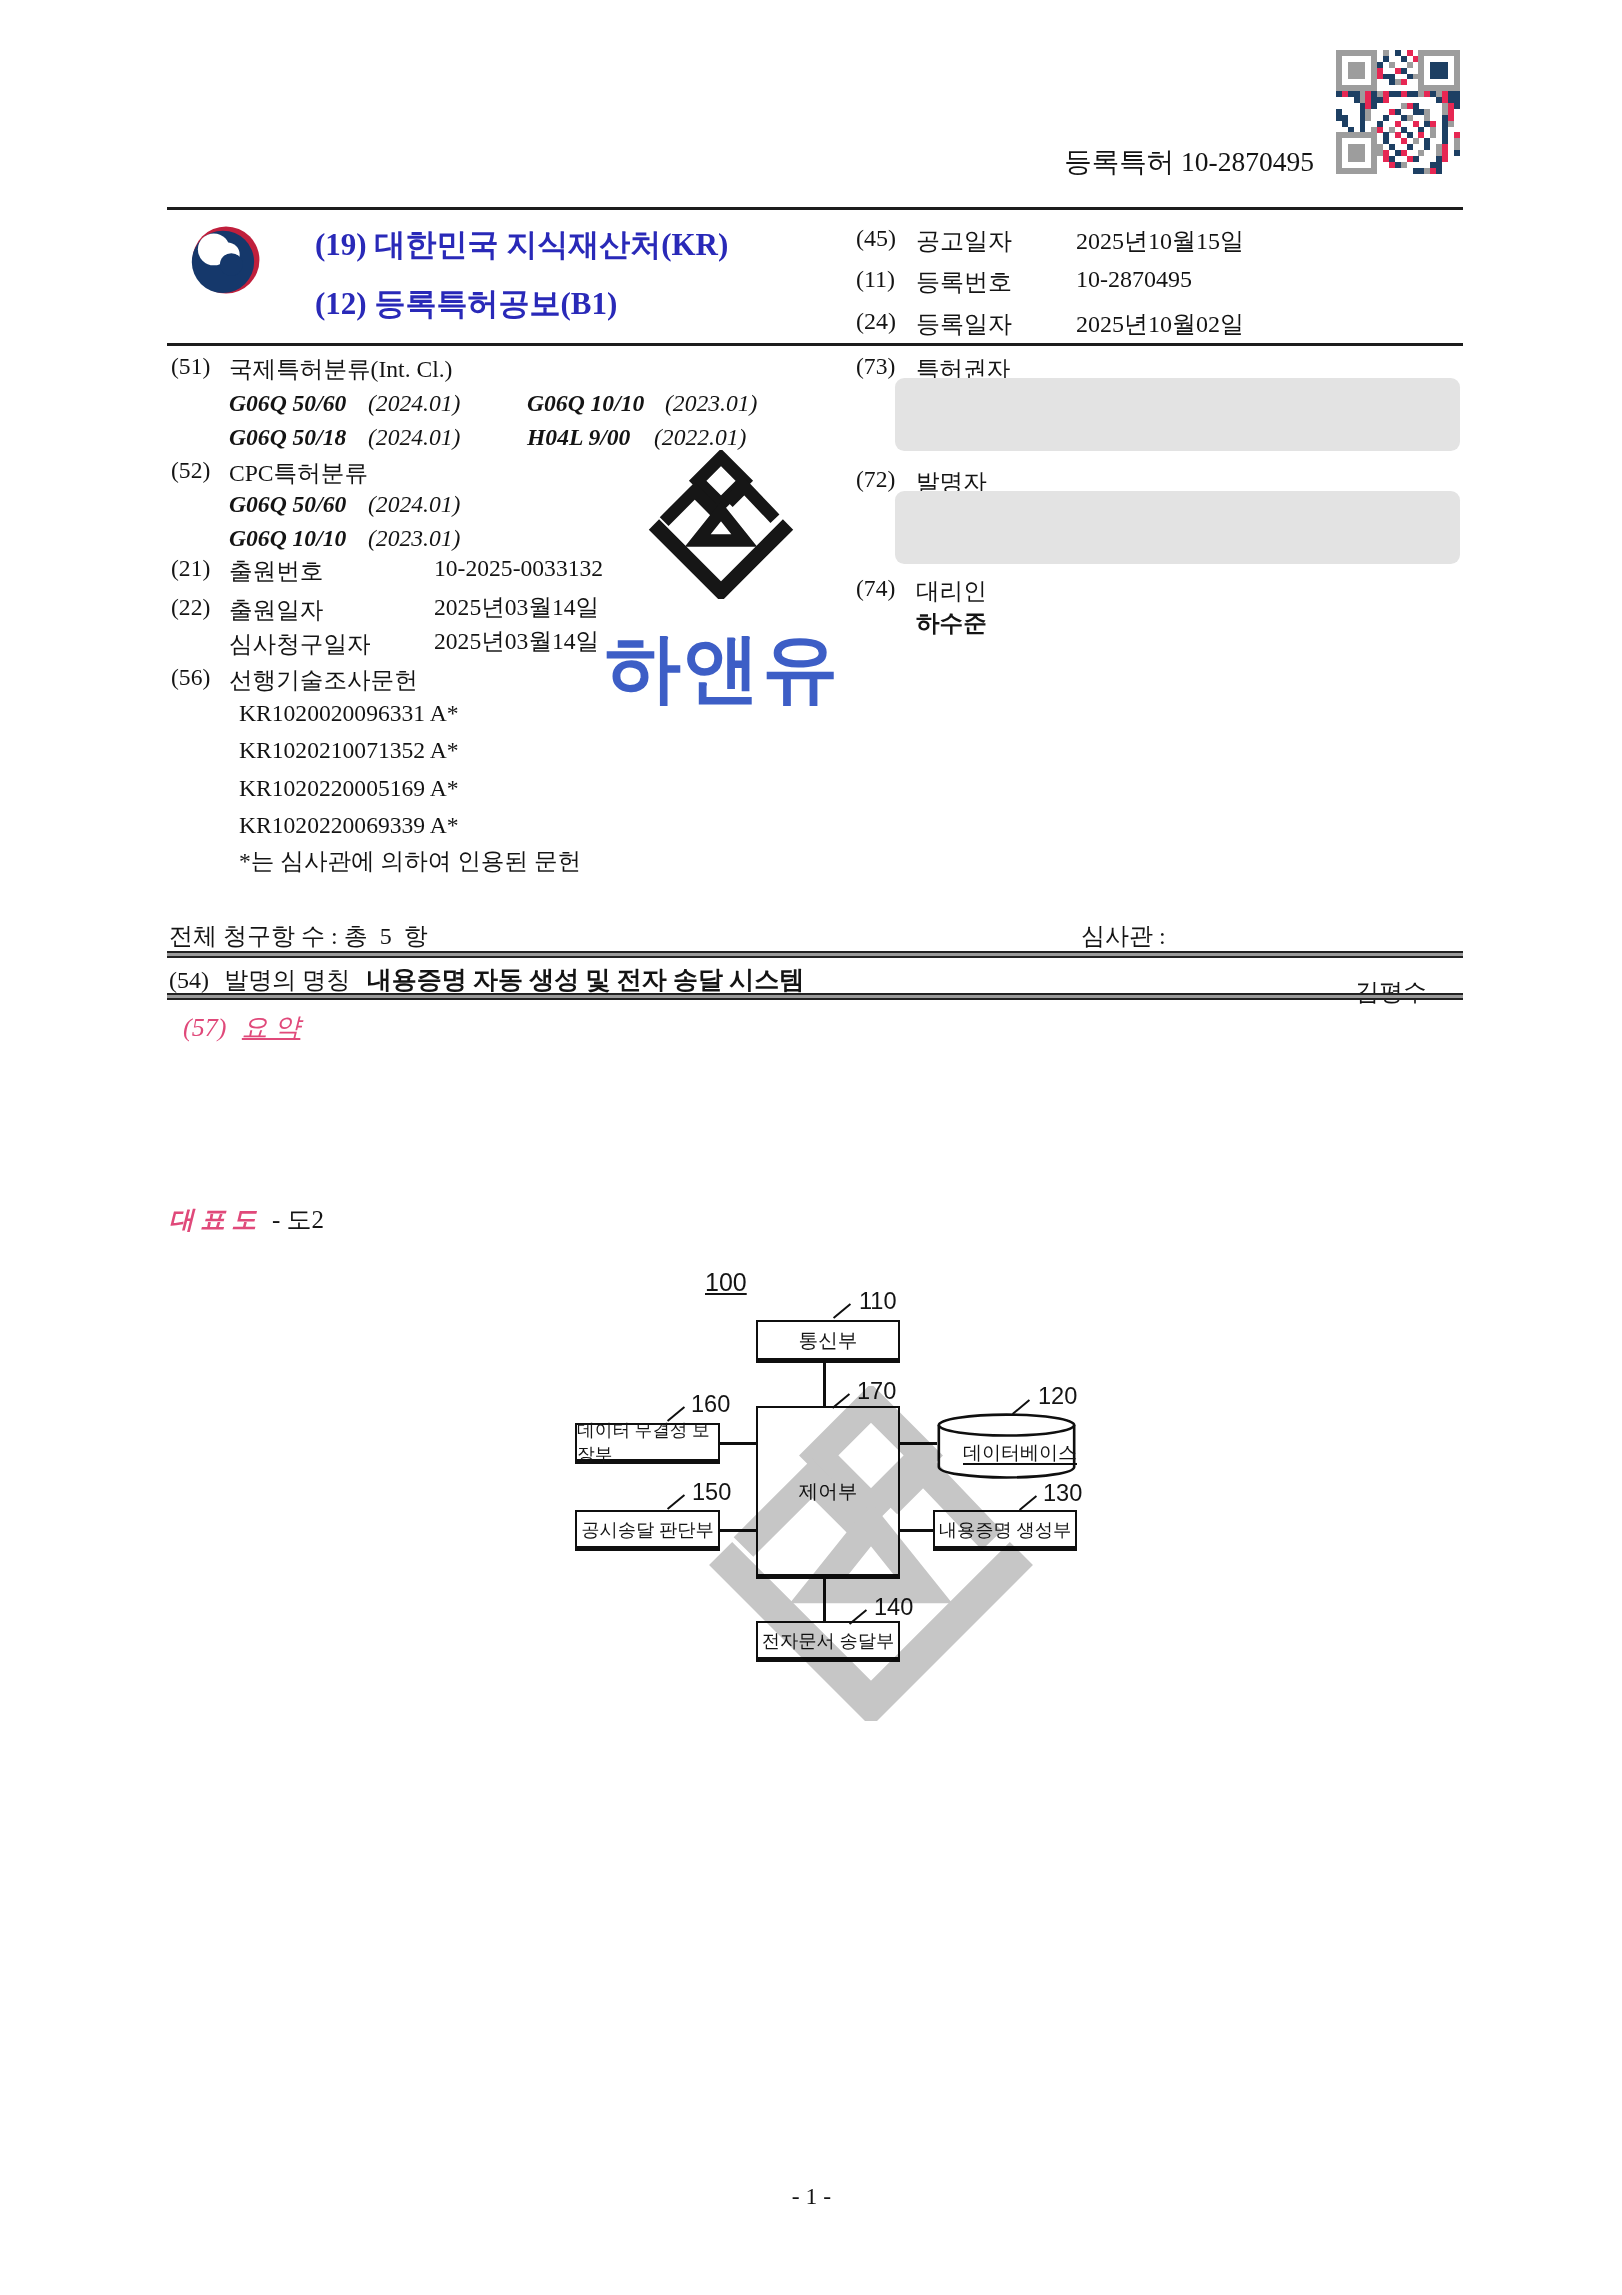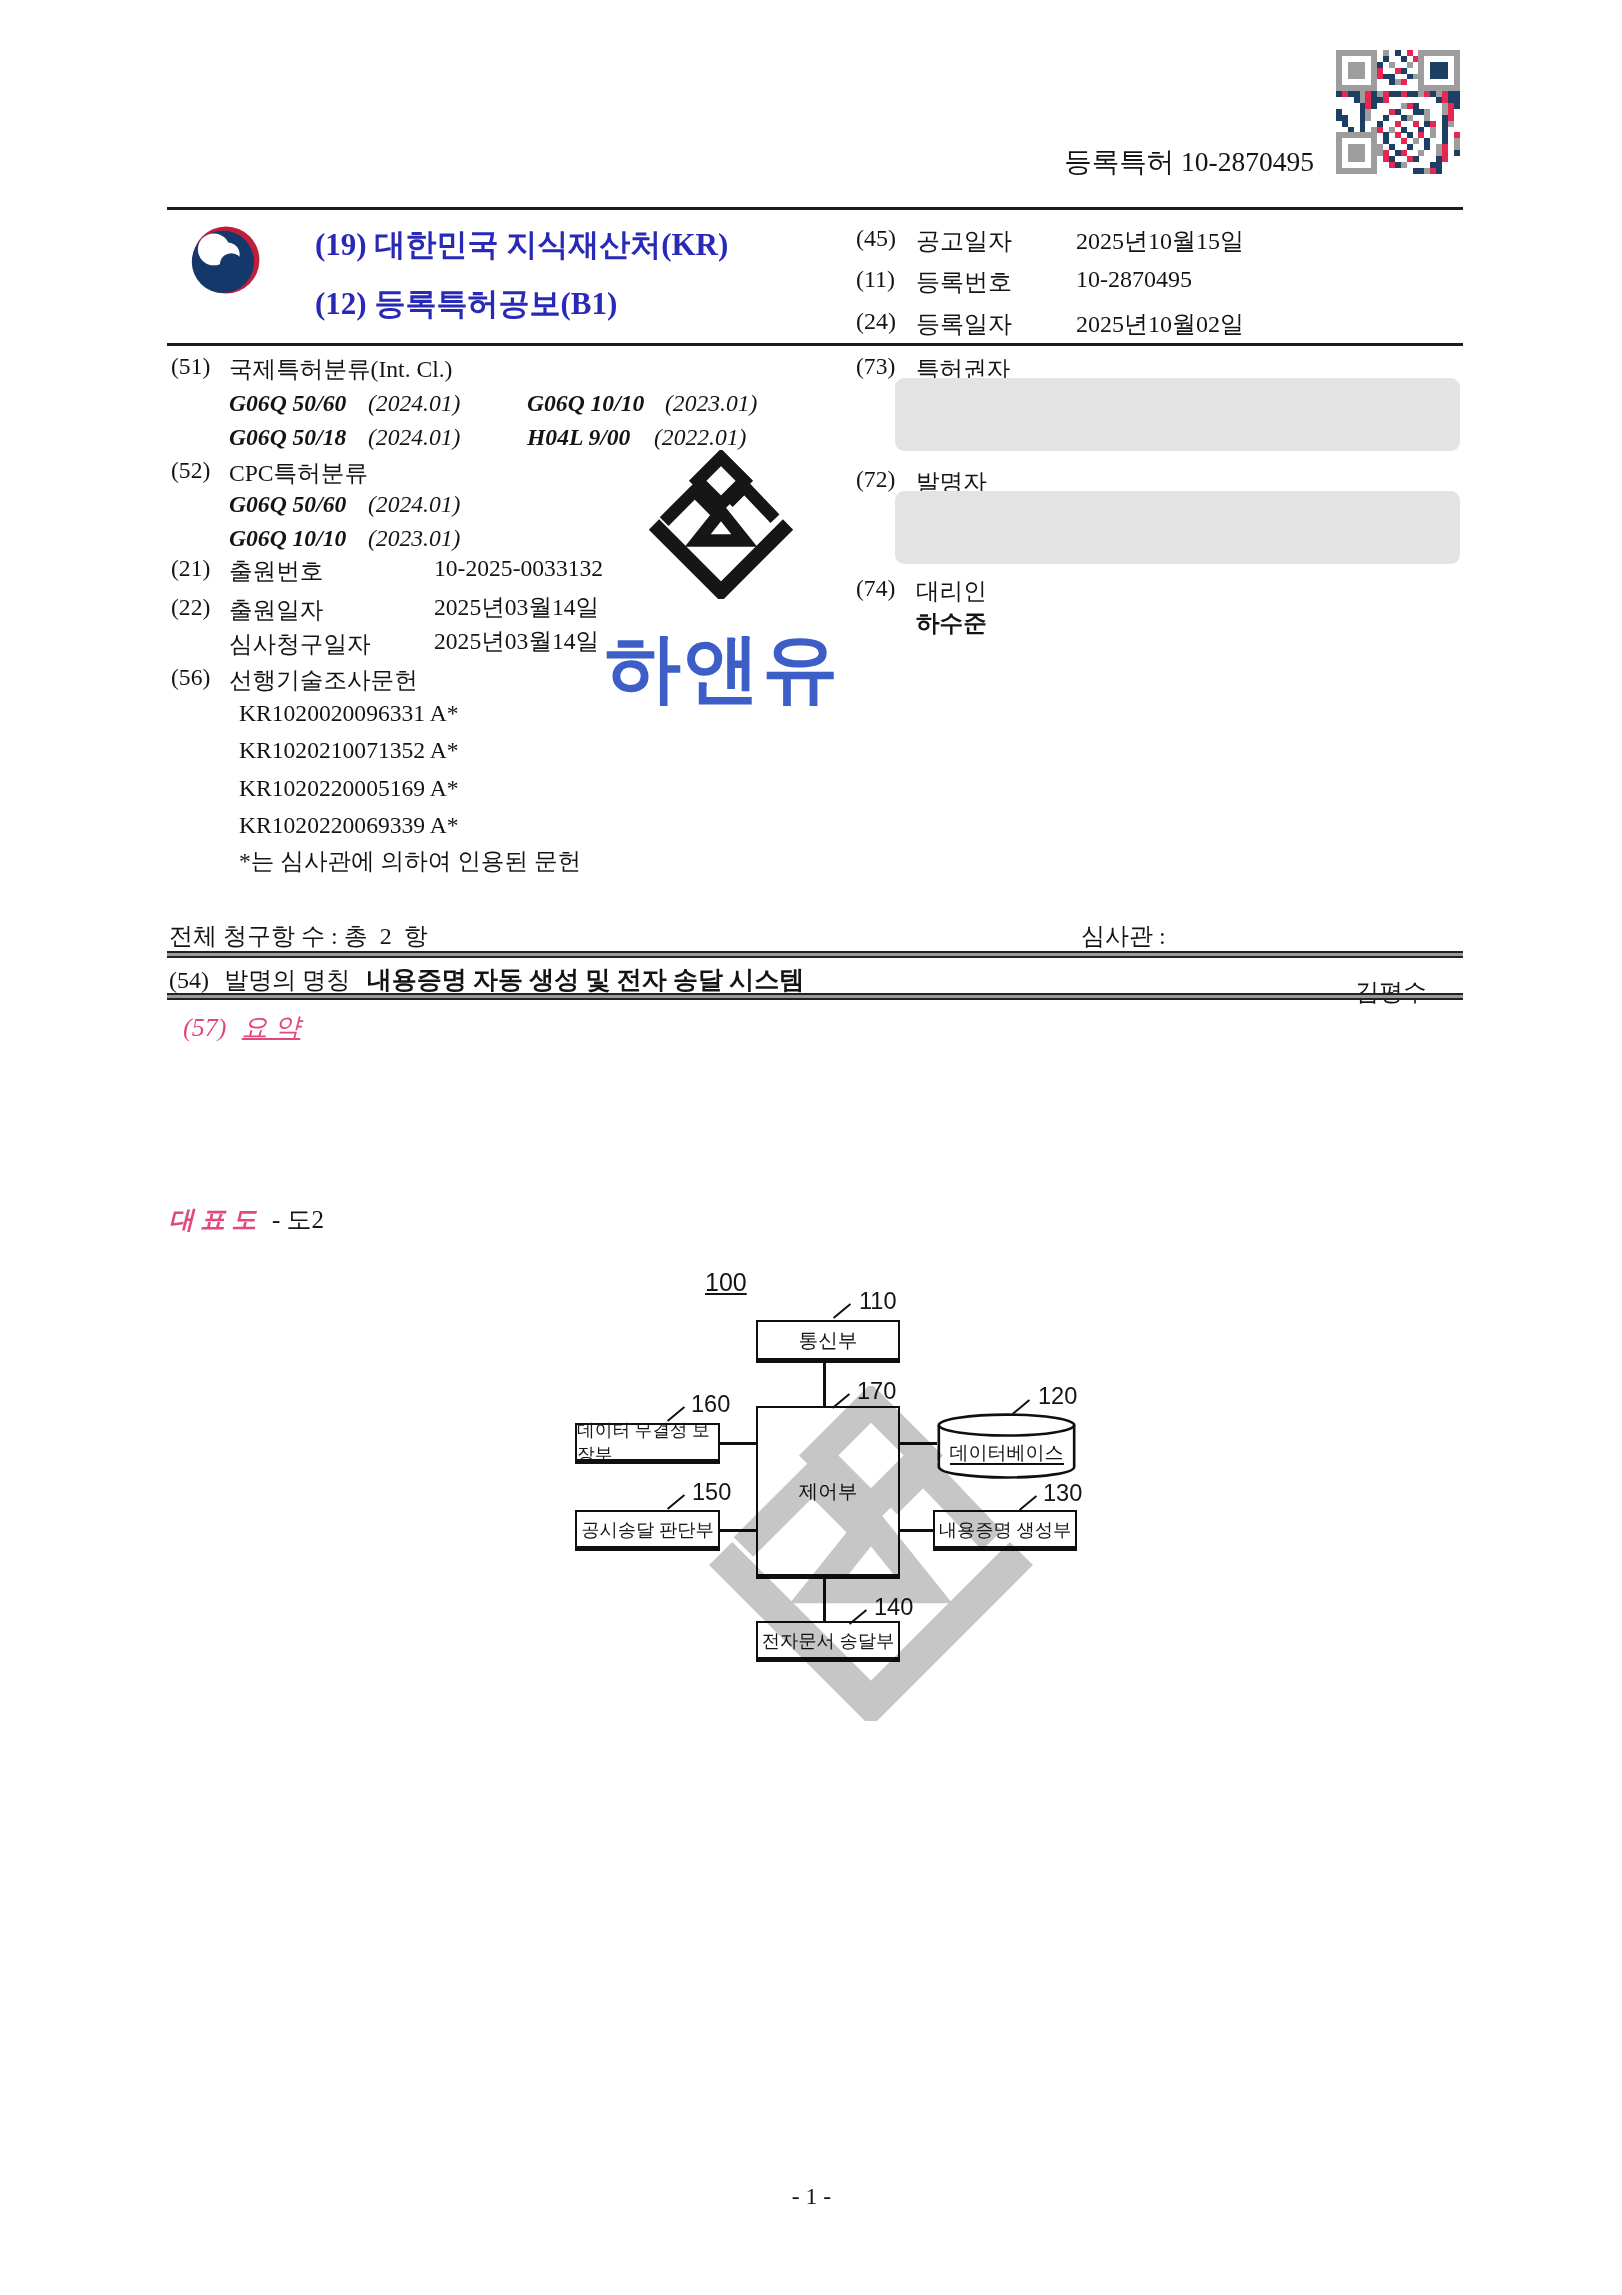--- a/index.html
+++ b/index.html
@@ -388,21 +388,21 @@
 
   <span class="rightcol-tag" style="top:575px;">(74)</span>
   <span class="rightcol-lbl" style="top:575px;">대리인</span>
   <span class="rightcol-lbl" style="top:607px;font-weight:bold;">하수준</span>
 
   <svg class="abs wm-blend" style="left:645px;top:450px;color:#161616;z-index:8;" width="152" height="149" viewBox="0 0 232 228">
       <use href="#hnu-mark"></use>
     </svg>
   <div class="brandtxt" style="left:605px;top:618px;font-size:76px;letter-spacing:2.6px;color:#3d5ec6;">하앤유</div>
 
-  <span class="abs sz37 ws-pre" style="left:169px;top:920px;">전체 청구항 수 : 총  2  항</span>
+  <span class="abs sz37 ws-pre" style="left:169px;top:920px;">전체 청구항 수 : 총  5  항</span>
   <span class="abs sz37" style="left:1081px;top:920px;">심사관 :</span>
   <span class="abs sz37" style="left:1355px;top:957px;margin-top:19px;">김평수</span>
 
   <div class="dblrule" style="left:167px;top:951px;width:1296px;"></div>
 
   <div class="abs" style="left:169px;top:963px;font-size:24px;">
     <span>(54)</span>
     <span style="margin-left:9.2px;">발명의 명칭</span>
     <span style="margin-left:10.5px;font-weight:bold;font-size:25px;">내용증명 자동 생성 및 전자 송달 시스템</span>
   </div>
@@ -444,21 +444,21 @@
     <span>내용증명 생성부</span>
   </div>
   <div class="fbox" style="left:756px;top:1621px;width:144px;height:41px;font-size:18.3px;">
     <span>전자문서 송달부</span>
   </div>
 
   <svg class="abs" style="left:936px;top:1412px;z-index:3;" width="141" height="68" viewBox="0 0 215 104">
     <path d="M4,20 L4,84 A103,16 0 0 0 211,84 L211,20" fill="#ffffff" stroke="#0f0f0f" stroke-width="4"></path>
     <ellipse cx="107.5" cy="20" rx="103.5" ry="16" fill="#ffffff" stroke="#0f0f0f" stroke-width="4"></ellipse>
   </svg>
-  <div class="abs" style="left:936px;top:1440px;width:141px;text-align:center;font-size:19px;z-index:4;">
+  <div class="abs" style="left:936px;top:1440px;width:141px;text-align:right;font-size:19px;z-index:4;">
     <span style="border-bottom:2px solid #0f0f0f;">데이터베이스</span>
   </div>
 
   <div class="fignum" style="left:859px;top:1288px;">110</div>
   <div class="leader" style="left:831px;top:1310px;"></div>
   <div class="fignum" style="left:857px;top:1378px;">170</div>
   <div class="leader" style="left:830px;top:1400px;"></div>
   <div class="fignum" style="left:1038px;top:1383px;">120</div>
   <div class="leader" style="left:1010px;top:1406px;"></div>
   <div class="fignum" style="left:691px;top:1391px;">160</div>

